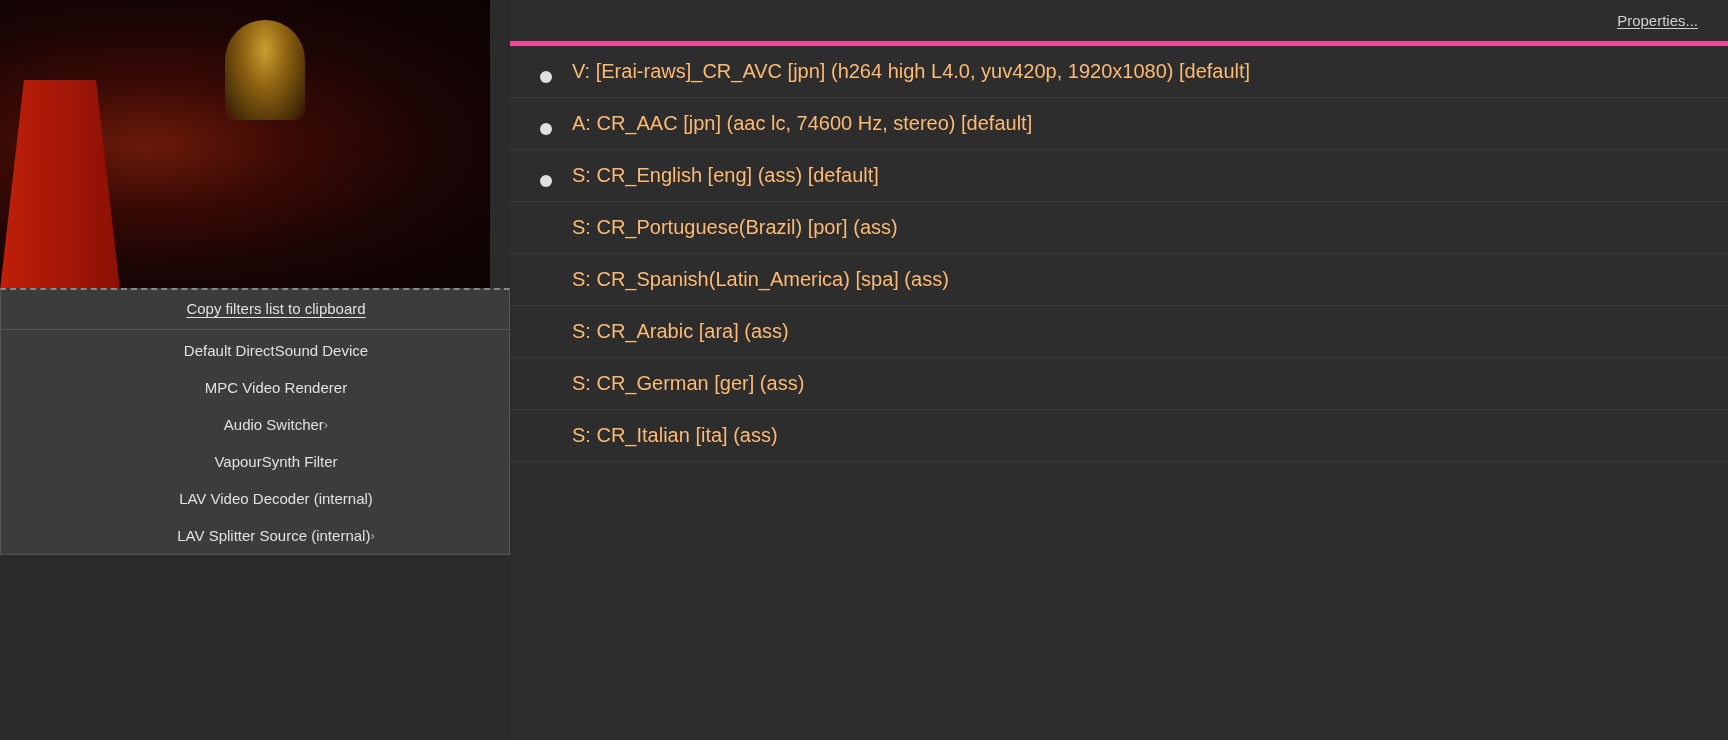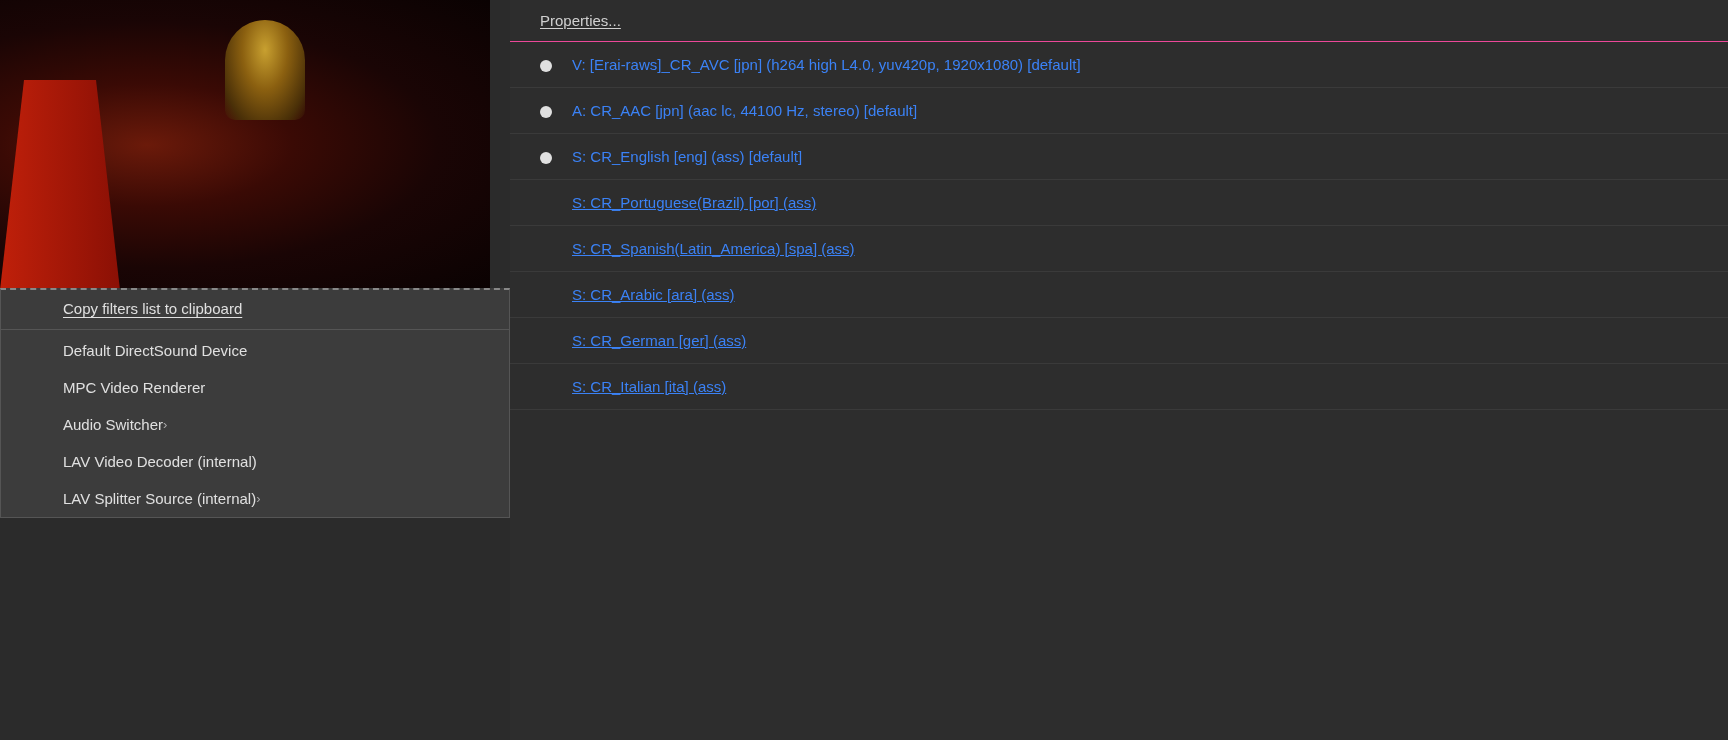--- a/index.html
+++ b/index.html
@@ -62,21 +62,21 @@
     }
     .context-menu-item {
       padding: 10px 20px;
       cursor: pointer;
       white-space: nowrap;
       color: #e0e0e0;
       font-size: 15px;
       position: relative;
       display: flex;
       align-items: center;
-      justify-content: flex-start;
+      justify-content: center;
       margin-left: 42px;
     }
     .context-menu-item.copy-item {
       text-decoration: underline;
       text-underline-offset: 3px;
     }
     .context-menu-separator {
       height: 1px;
       background: #555;
       margin: 2px 0;
@@ -92,50 +92,50 @@
       top: 0;
       left: 510px;
       width: calc(1728px - 510px);
       height: 740px;
       background: #2d2d2d;
       padding: 0;
       overflow-y: auto;
     }
     .stream-item {
       display: flex;
-      align-items: center;
+      align-items: flex-end;
       padding: 14px 30px;
       border-bottom: 1px solid #3a3a3a;
-      font-size: 15px;
-      color: #3b82f6;
+      font-size: 20px;
+      color: #fdba74;
     }
     .stream-item .bullet {
       width: 12px;
       height: 12px;
       border-radius: 50%;
       background: #e0e0e0;
       margin-right: 20px;
       margin-top: 3px;
       flex-shrink: 0;
     }
     .stream-item.no-bullet {
       padding-left: 62px;
-      text-decoration: underline;
     }
     .stream-item .stream-text {
       flex: 1;
     }
 
     
     .stream-panel-top {
       padding: 12px 30px;
-      border-bottom: 1px solid #ec4899;
+      border-bottom: 5px solid #ec4899;
       color: #d0d0d0;
       font-size: 15px;
       cursor: pointer;
+      text-align: right;
     }
     .stream-panel-top .props-link {
       text-decoration: underline;
       text-underline-offset: 2px;
       color: #d0d0d0;
     }
 
     
     .dashed-top {
       border-top: 2px dashed #888;
@@ -161,40 +161,43 @@
       <span>Default DirectSound Device</span>
     </div>
     <div class="context-menu-item">
       <span>MPC Video Renderer</span>
     </div>
     <div class="context-menu-item">
       <span>Audio Switcher</span>
       <span class="arrow">›</span>
     </div>
     <div class="context-menu-item">
+      <span>VapourSynth Filter</span>
+    </div>
+    <div class="context-menu-item">
       <span>LAV Video Decoder (internal)</span>
     </div>
     <div class="context-menu-item">
       <span>LAV Splitter Source (internal)</span>
       <span class="arrow">›</span>
     </div>
   </div>
 
 <div class="stream-panel">
   <div class="stream-panel-top">
     <span class="props-link">Properties...</span>
   </div>
 
 <div class="stream-item">
       <div class="bullet"></div>
       <span class="stream-text">V: [Erai-raws]_CR_AVC [jpn] (h264 high L4.0, yuv420p, 1920x1080) [default]</span>
     </div>
     <div class="stream-item">
       <div class="bullet"></div>
-      <span class="stream-text">A: CR_AAC [jpn] (aac lc, 44100 Hz, stereo) [default]</span>
+      <span class="stream-text">A: CR_AAC [jpn] (aac lc, 74600 Hz, stereo) [default]</span>
     </div>
     <div class="stream-item">
       <div class="bullet"></div>
       <span class="stream-text">S: CR_English [eng] (ass) [default]</span>
     </div>
     <div class="stream-item no-bullet">
       <span class="stream-text">S: CR_Portuguese(Brazil) [por] (ass)</span>
     </div>
     <div class="stream-item no-bullet">
       <span class="stream-text">S: CR_Spanish(Latin_America) [spa] (ass)</span>

